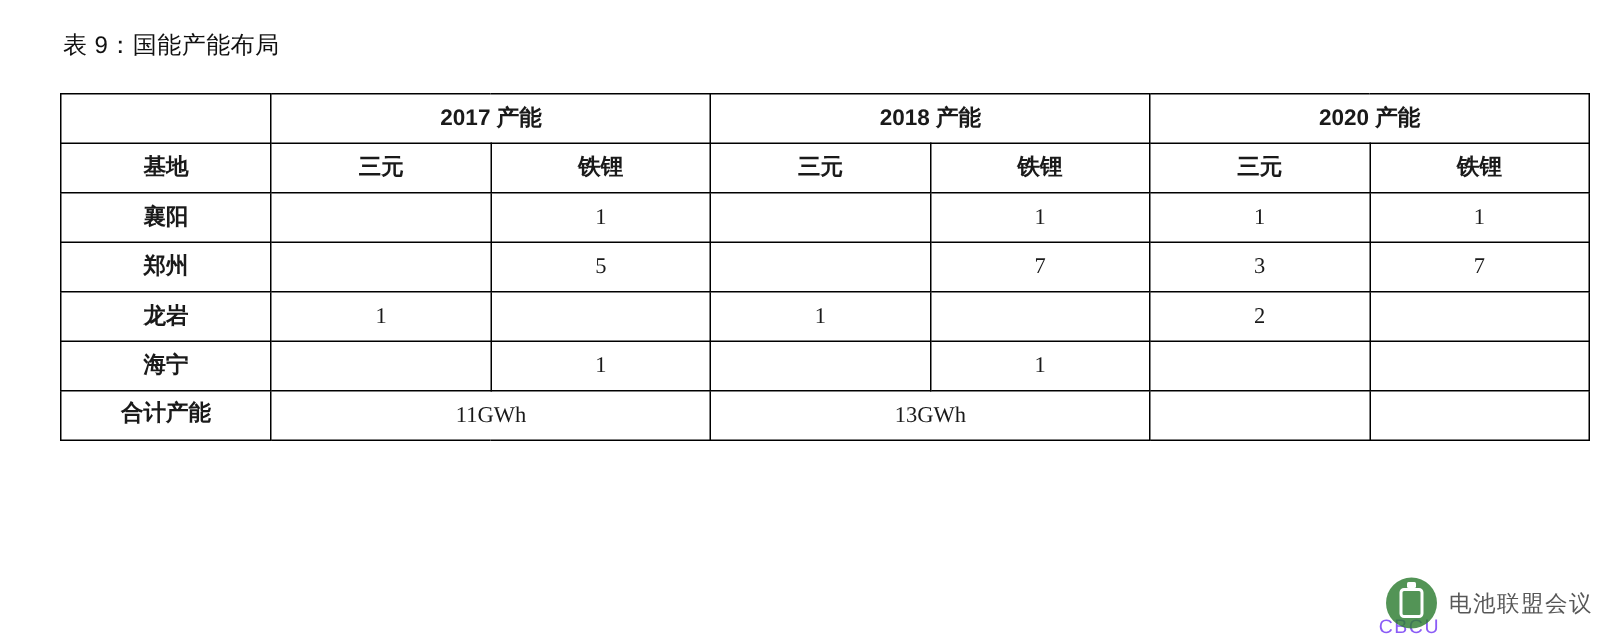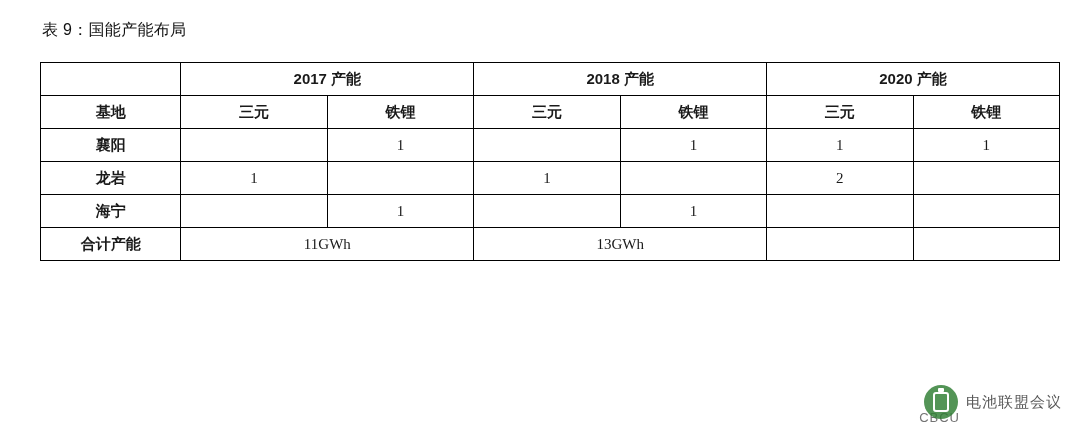--- a/index.html
+++ b/index.html
@@ -65,21 +65,21 @@
   td.base-name {
     font-family: "Liberation Sans", sans-serif;
     font-weight: bold;
     font-size: 15px;
   }
   td.num {
     font-family: "Liberation Serif", serif;
     font-size: 15px;
   }
   td.total-label {
-    font-family: Liberation Sans, sans-serif;
+    font-family: Liberation Mono, monospace;
     font-weight: bold;
     font-size: 15px;
   }
   td.total-val {
     font-family: Liberation Serif, serif;
     font-size: 15px;
   }
   col.c-base { width: 140px; }
   col.c-cell { width: 146px; }
   .watermark {
@@ -127,21 +127,21 @@
     color: #333333;
     letter-spacing: 1px;
     white-space: nowrap;
   }
   .wm-ghost {
     position: absolute;
     right: 120px;
     bottom: 2px;
     font-family: "Liberation Sans", sans-serif;
     font-size: 13px;
-    color: #737373;
+    color: #8b5cf6;
     letter-spacing: 1px;
     pointer-events: none;
   }
 </style>
 </head>
 <body>
 
 <div class="page">
 
   <div class="caption">表 9：国能产能布局</div>
@@ -178,20 +178,29 @@
         <tr>
           <td class="base-name">襄阳</td>
           <td class="num"></td>
           <td class="num">1</td>
           <td class="num"></td>
           <td class="num">1</td>
           <td class="num">1</td>
           <td class="num">1</td>
         </tr>
         <tr>
+          <td class="base-name">郑州</td>
+          <td class="num"></td>
+          <td class="num">5</td>
+          <td class="num"></td>
+          <td class="num">7</td>
+          <td class="num">3</td>
+          <td class="num">7</td>
+        </tr>
+        <tr>
           <td class="base-name">龙岩</td>
           <td class="num">1</td>
           <td class="num"></td>
           <td class="num">1</td>
           <td class="num"></td>
           <td class="num">2</td>
           <td class="num"></td>
         </tr>
         <tr>
           <td class="base-name">海宁</td>

